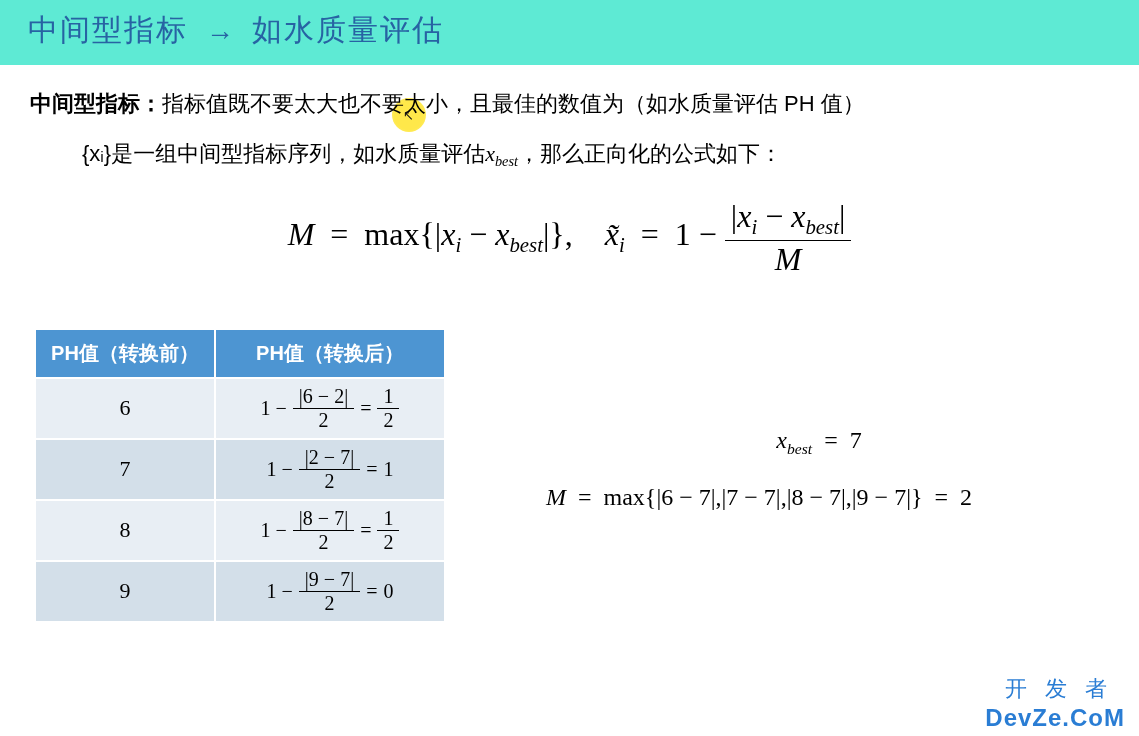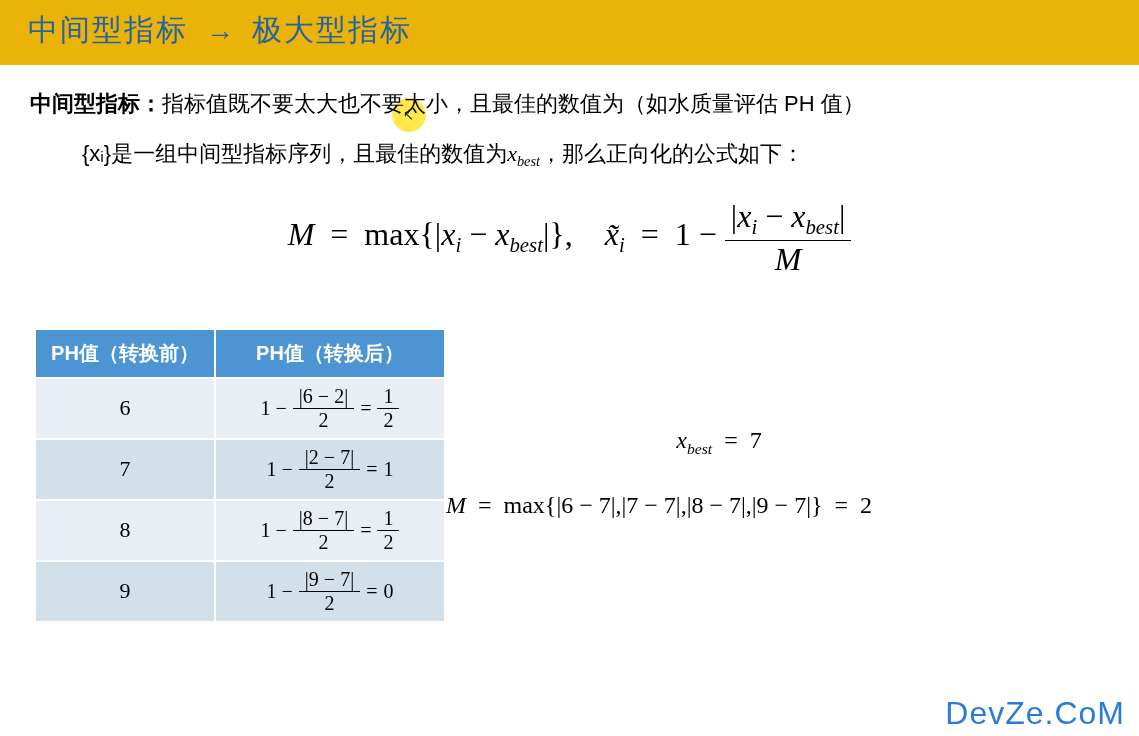--- a/index.html
+++ b/index.html
@@ -5,21 +5,21 @@
   * { box-sizing: border-box; margin: 0; padding: 0; }
   body {
     width: 1139px;
     height: 736px;
     font-family: "Microsoft YaHei", "SimSun", sans-serif;
     background: #fff;
     position: relative;
     overflow: hidden;
   }
   .header-bar {
-    background: #eab308;
+    background: #5eead4;
     padding: 10px 28px 14px 28px;
     display: flex;
     align-items: center;
     gap: 18px;
   }
   .header-text {
     font-size: 30px;
     color: #2763a3;
     font-family: "KaiTi", "STKaiti", serif;
     letter-spacing: 2px;
@@ -72,20 +72,21 @@
     display: inline-block;
     vertical-align: middle;
     text-align: center;
     font-family: "Times New Roman", serif;
   }
   .frac .num { display: block; border-bottom: 1.5px solid #000; padding: 0 6px; }
   .frac .den { display: block; padding: 0 6px; }
   .lower-area {
     display: flex;
     align-items: flex-start;
+    gap: 100px;
     padding-left: 4px;
   }
   table.ph {
     border-collapse: collapse;
     font-size: 20px;
   }
   table.ph th {
     background: #4d95d2;
     color: #fff;
     font-weight: 700;
@@ -106,51 +107,51 @@
   table.ph td.before { font-size: 22px; width: 180px; }
   table.ph td.after { width: 230px; font-size: 20px; }
   .cell-expr { display: inline-flex; align-items: center; gap: 6px; }
   .side-formulas {
     font-family: "Times New Roman", serif;
     font-size: 24px;
     margin-top: 90px;
     line-height: 1.9;
     white-space: nowrap;
   }
-  .side-formulas .line1 { text-align: center; margin-bottom: 20px; margin-left: 120px;}
+  .side-formulas .line1 { text-align: center; margin-bottom: 12px; margin-left: 120px;}
   .watermark {
     position: absolute;
     right: 14px;
     bottom: 4px;
     text-align: right;
     color: #2a7dd4;
     font-family: Arial, sans-serif;
   }
   .watermark .wm1 { font-size: 22px; letter-spacing: 18px; font-weight: 500; }
-  .watermark .wm2 { font-size: 32px; letter-spacing: 1px; font-weight: 400; }
+  .watermark .wm2 { font-size: 24px; letter-spacing: 1px; font-weight: 700; }
 </style>
 </head>
 <body>
 
 <div class="header-bar">
   <span class="header-text">中间型指标</span>
   <span class="arrow-icon">→</span>
-  <span class="header-text">极大型指标</span>
+  <span class="header-text">如水质量评估</span>
 </div>
 
 <div class="body-area">
 
   <div class="definition-line">
     <span class="highlight-dot"></span>
     <span class="cursor-glyph">↖</span>
     <span class="definition-label">中间型指标：</span><span>指标值既不要太大也不要太小，且最佳的数值为（如水质量评估 PH 值）</span>
   </div>
 
   <div class="sequence-line">
-    <span>{xᵢ}是一组中间型指标序列，且最佳的数值为</span><span class="ital">x<span class="sub">best</span></span><span>，那么正向化的公式如下：</span>
+    <span>{xᵢ}是一组中间型指标序列，如水质量评估</span><span class="ital">x<span class="sub">best</span></span><span>，那么正向化的公式如下：</span>
   </div>
 
   <div class="formula-row">
     <span class="ital">M</span>&nbsp;&nbsp;=&nbsp;&nbsp;max{|<span class="ital">x<span class="sub">i</span></span> − <span class="ital">x<span class="sub">best</span></span>|},&nbsp;&nbsp;&nbsp;
     <span class="ital">x̃<span class="sub">i</span></span>&nbsp;&nbsp;=&nbsp;&nbsp;1 −
     <span class="frac">
       <span class="num">|<span class="ital">x<span class="sub">i</span></span> − <span class="ital">x<span class="sub">best</span></span>|</span>
       <span class="den ital">M</span>
     </span>
   </div>
@@ -210,14 +211,15 @@
     </table>
 
     <div class="side-formulas">
       <div class="line1"><span class="ital">x<span class="sub">best</span></span>&nbsp;&nbsp;=&nbsp;&nbsp;7</div>
       <div><span class="ital">M</span>&nbsp;&nbsp;=&nbsp;&nbsp;max{|6 − 7|,|7 − 7|,|8 − 7|,|9 − 7|}&nbsp;&nbsp;=&nbsp;&nbsp;2</div>
     </div>
   </div>
 </div>
 
 <div class="watermark">
+  <div class="wm1">开发者</div>
   <div class="wm2">DevZe.CoM</div>
 </div>
 
 </body></html>

